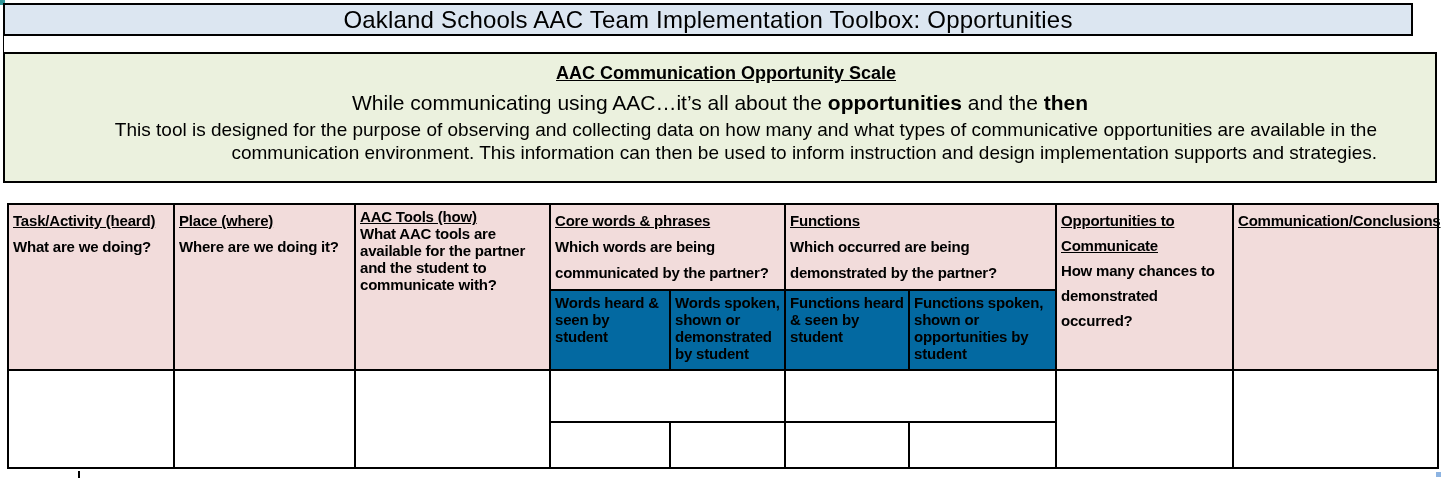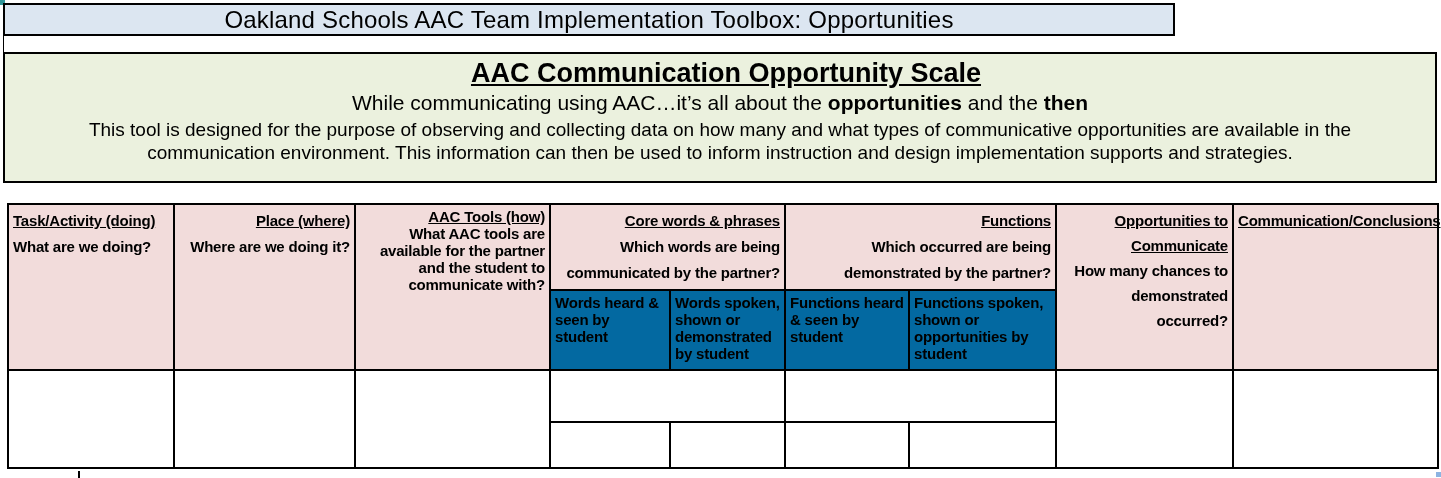--- a/index.html
+++ b/index.html
@@ -9,54 +9,54 @@
     overflow:hidden;
   }
   
   .corner-dot{position:absolute;left:0;top:0;width:5px;height:5px;background:#2f9599;}
   .left-stub{position:absolute;left:3px;top:35px;width:1px;height:18px;background:#000;}
   .tick-bottom{position:absolute;left:78px;top:471px;width:2px;height:7px;background:#000;}
   .tick-br{position:absolute;left:1436px;top:472px;width:5px;height:5px;background:#8db4e2;}
 
   
   .title-bar{
-    position:absolute;left:3px;top:3px;width:1172px;height:33px;box-sizing:border-box;
+    position:absolute;left:3px;top:3px;width:1410px;height:33px;box-sizing:border-box;
     background:#dce6f1;border:2px solid #000;
     display:flex;align-items:center;justify-content:center;
     font-size:24px;letter-spacing:0.2px;
   }
 
   
   .intro-box{
     position:absolute;left:3px;top:52px;width:1434px;height:131px;box-sizing:border-box;
     background:#ebf1de;border:2px solid #000;text-align:center;
   }
   .intro-heading{
-    margin:3px 0 0 12px;font-size:27px;font-weight:bold;text-decoration:underline;
+    margin:3px 0 0 12px;font-size:18px;font-weight:bold;text-decoration:underline;
     line-height:32px;
   }
   .intro-subtitle{font-size:21px;line-height:28px;}
   .intro-subtitle .b{font-weight:bold;text-align:center;}
   .intro-desc{
-    font-size:19px;line-height:23px;margin:1px 58px 0 58px;
+    font-size:19px;line-height:23px;margin:1px 58px 0 58px;text-align:right;
   }
 
   
   table.grid{
     position:absolute;left:7px;top:203px;width:1430px;
     border-collapse:collapse;table-layout:fixed;
   }
   table.grid td{
     border:2px solid #000;vertical-align:top;box-sizing:border-box;
     padding:3px 4px;font-size:15px;font-weight:bold;letter-spacing:-0.2px;
   }
   td.h{background:#f2dcdb;}
   td.body{background:#ffffff;}
   .al{text-align:left;}
-  .ac{text-align:right;}
+  .ac{text-align:left;}
   .ht{display:block;text-decoration:underline;}
   .hq{display:block;}
   .lh-lg{line-height:26px;}
   .lh-md{line-height:25px;}
   .lh-sm{line-height:17px;}
   td.sub{line-height:17px;background:#0369a1;}
 </style>
 </head>
 <body>
 
@@ -84,21 +84,21 @@
       <col style="width:120px">
         <col style="width:115px">
         <col style="width:124px">
       <col style="width:147px">
         <col style="width:177px">
         <col style="width:205px">
     </colgroup>
     <tbody>
         <tr style="height:85px">
       <td class="h al lh-lg" rowspan="2">
-        <span class="ht">Task/Activity (doing)</span>
+        <span class="ht">Task/Activity (heard)</span>
         <span class="hq">What are we doing?</span>
       </td>
       <td class="h ac lh-lg" rowspan="2">
         <span class="ht">Place (where)</span>
         <span class="hq">Where are we doing it?</span>
       </td>
       <td class="h ac lh-sm" rowspan="2">
         <span class="ht">AAC Tools (how)</span>
         <span class="hq">What AAC tools are available for the partner and the student to communicate with?</span>
       </td>

